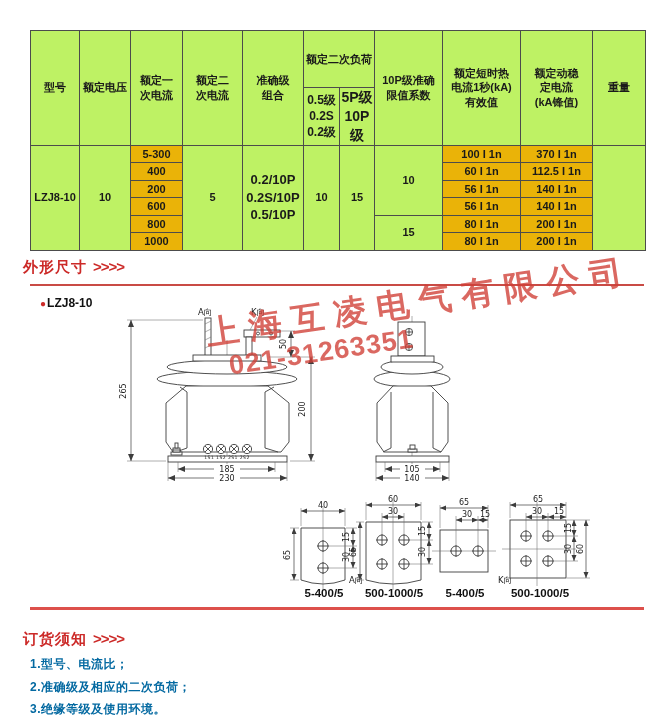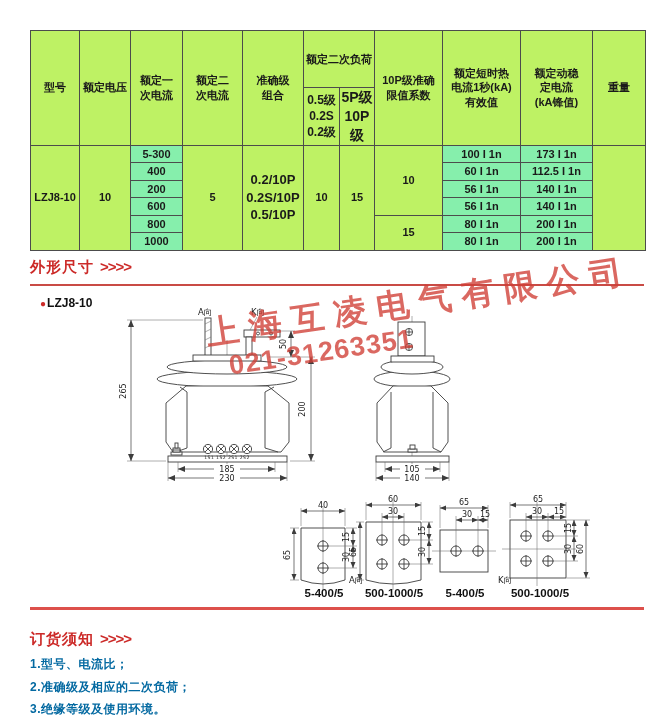--- a/index.html
+++ b/index.html
@@ -11,29 +11,29 @@
   
   .spec{
     position:absolute;left:30px;top:30px;width:615px;
     border-collapse:collapse;table-layout:fixed;
   }
   .spec td{
     border:1px solid #4c4c4c;text-align:center;vertical-align:middle;
     font-size:11px;font-weight:bold;line-height:1.35;padding:0;
   }
   .g{background:#bef264;}
-  .w{background:#86efac;}
+  .w{background:#eab308;}
   .pre{white-space:pre-line;}
   .hr1{height:57px;}
   .hr2{height:52px;}
   .dr{height:17.5px;}
   .dr td{font-size:11px;}
   
   .sec-title{
-    position:absolute;left:30px;font-size:15px;font-weight:bold;color:#cc2a28;
+    position:absolute;left:23px;font-size:15px;font-weight:bold;color:#cc2a28;
     letter-spacing:1px;
   }
   .sec-arrows{letter-spacing:-1px;margin-left:6px;font-weight:bold;}
   .rule{position:absolute;left:30px;width:614px;background:#c94b45;}
   .product-line{
     position:absolute;left:40px;top:296px;font-size:12px;font-weight:bold;color:#111;
   }
   .product-line .dot{color:#cc2a28;font-size:10px;margin-right:1px;}
   
   .order-item{
@@ -110,21 +110,21 @@
       <td class="g" rowspan="6">10</td>
       <td class="w">5-300</td>
       <td class="g" rowspan="6">5</td>
       <td class="g pre" rowspan="6" style="font-size:13px">0.2/10P
 0.2S/10P
 0.5/10P</td>
       <td class="g" rowspan="6">10</td>
       <td class="g" rowspan="6">15</td>
       <td class="g" rowspan="4">10</td>
       <td class="w">100 I 1n</td>
-      <td class="w">173 I 1n</td>
+      <td class="w">370 I 1n</td>
       <td class="g" rowspan="6"></td>
     </tr>
     <tr class="dr">
       <td class="w">400</td>
       <td class="w">60 I 1n</td>
       <td class="w">112.5 I 1n</td>
     </tr>
     <tr class="dr">
       <td class="w">200</td>
       <td class="w">56 I 1n</td>

